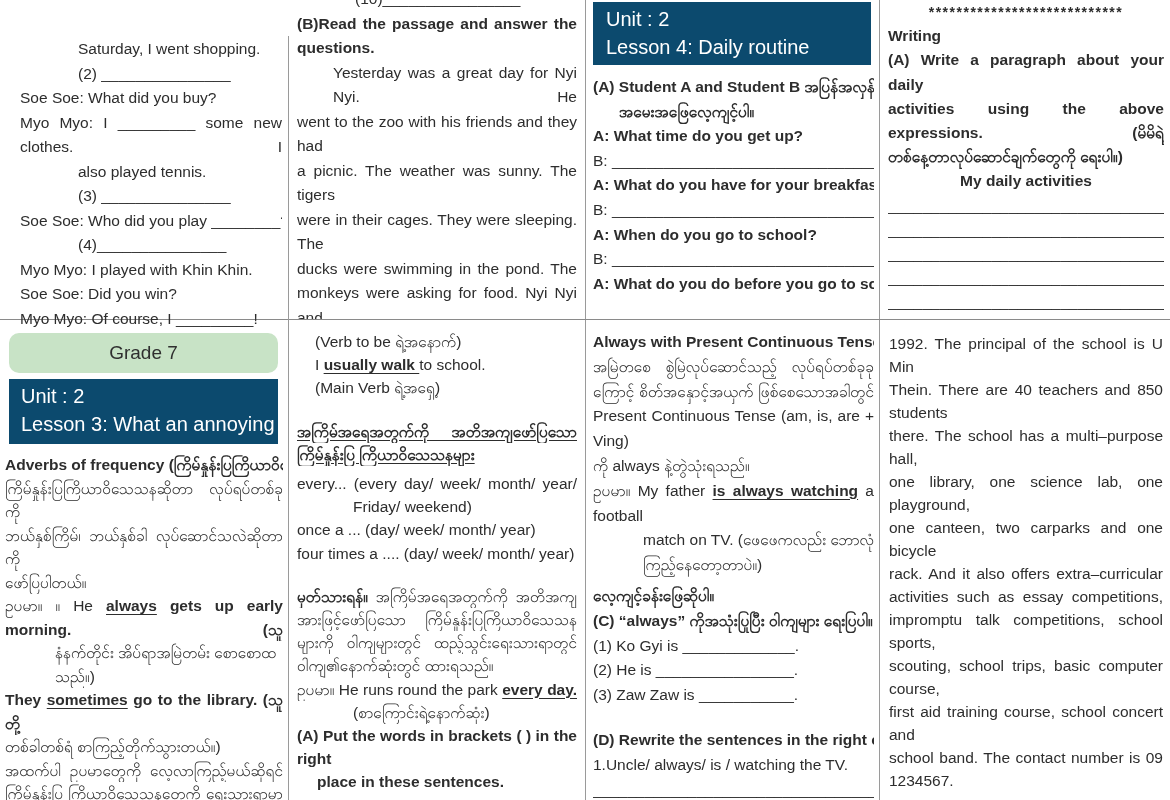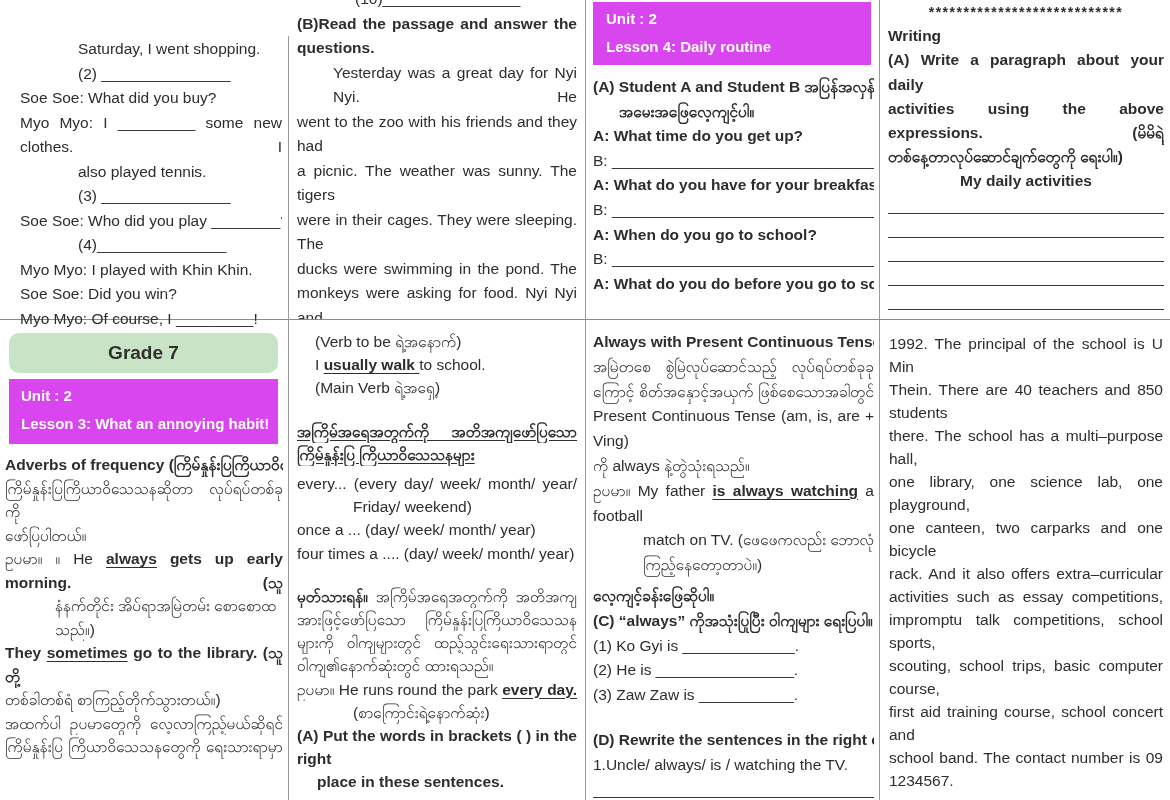--- a/index.html
+++ b/index.html
@@ -22,27 +22,27 @@
   .c-top1{padding:1px 6px 0 20px;line-height:24.5px;margin-top:36px;}
   .c-top2{padding:0 8px 0 8px;line-height:24.5px;}
   .c-top2 .clip-top{margin-top:-13px;}
   .c-top3{padding:0 5px 0 7px;line-height:24.6px;}
   .c-top4{padding:0 6px 0 8px;line-height:24.2px;}
   .i-dlg{padding-left:58px;}
   .i-first{padding-left:36px;}
   .i-sm{padding-left:26px;}
 
   
-  .bluebox{background:#d946ef;color:#ffffff;font-weight:bold;font-size:15px;}
+  .bluebox{background:#0c4a6e;color:#ffffff;font-weight:normal;font-size:20px;}
   .bluebox .hline{line-height:28px;white-space:nowrap;overflow:hidden;}
   .hdr-top3{height:60px;margin:2px 3px 10px 0;padding:3px 0 0 13px;}
   .hdr-bot1{height:62px;margin:6px 5px 9px 4px;padding:3px 0 0 12px;}
   .greenbox{
     background:#c8e3c6;color:#2f2f2f;border-radius:10px;height:40px;line-height:40px;
-    margin:13px 5px 0 4px;text-align:center;font-weight:bold;font-size:19px;
+    margin:13px 5px 0 4px;text-align:center;font-weight:normal;font-size:19px;
   }
 
   
   .c-bot1{padding:0 5px 0 5px;line-height:23.5px;}
   .c-bot2{padding:10px 8px 0 8px;line-height:23.2px;}
   .c-bot3{padding:10px 5px 0 7px;line-height:24.8px;}
   .c-bot4{padding:12px 7px 0 9px;line-height:23px;}
   .i-verb{padding-left:18px;}
   .i-freq{padding-left:56px;}
   .i-ex{padding-left:50px;}
@@ -125,20 +125,21 @@
   <div class="row row-bottom">
 
     <div class="col col-sep c-bot1">
       <div class="greenbox">Grade 7</div>
       <div class="bluebox hdr-bot1">
         <div class="hline">Unit : 2</div>
         <div class="hline">Lesson 3: What an annoying habit!</div>
       </div>
       <div class="ln"><span class="b">Adverbs of frequency </span><span class="b">(ကြိမ်နှုန်းပြကြိယာဝိသေသန)</span></div>
       <div class="ln j">ကြိမ်နှုန်းပြကြိယာဝိသေသနဆိုတာ လုပ်ရပ်တစ်ခုကို</div>
+      <div class="ln j">ဘယ်နှစ်ကြိမ်၊ ဘယ်နှစ်ခါ လုပ်ဆောင်သလဲဆိုတာကို</div>
       <div class="ln">ဖော်ပြပါတယ်။</div>
       <div class="ln j"><span>ဥပမာ။ ။ He </span><span class="u b">always</span><span class="b"> gets up early morning. (သူ</span></div>
       <div class="ln i-ex">နံနက်တိုင်း အိပ်ရာအမြဲတမ်း စောစောထ</div>
       <div class="ln i-ex">သည်။)</div>
       <div class="ln j"><span class="b">They </span><span class="u b">sometimes</span><span class="b"> go to the library. (သူတို့</span></div>
       <div class="ln">တစ်ခါတစ်ရံ စာကြည့်တိုက်သွားတယ်။)</div>
       <div class="ln j">အထက်ပါ ဥပမာတွေကို လေ့လာကြည့်မယ်ဆိုရင်</div>
       <div class="ln j">ကြိမ်နှုန်းပြ ကြိယာဝိသေသနတွေကို ရေးသားရာမှာ</div>
 
     </div>

